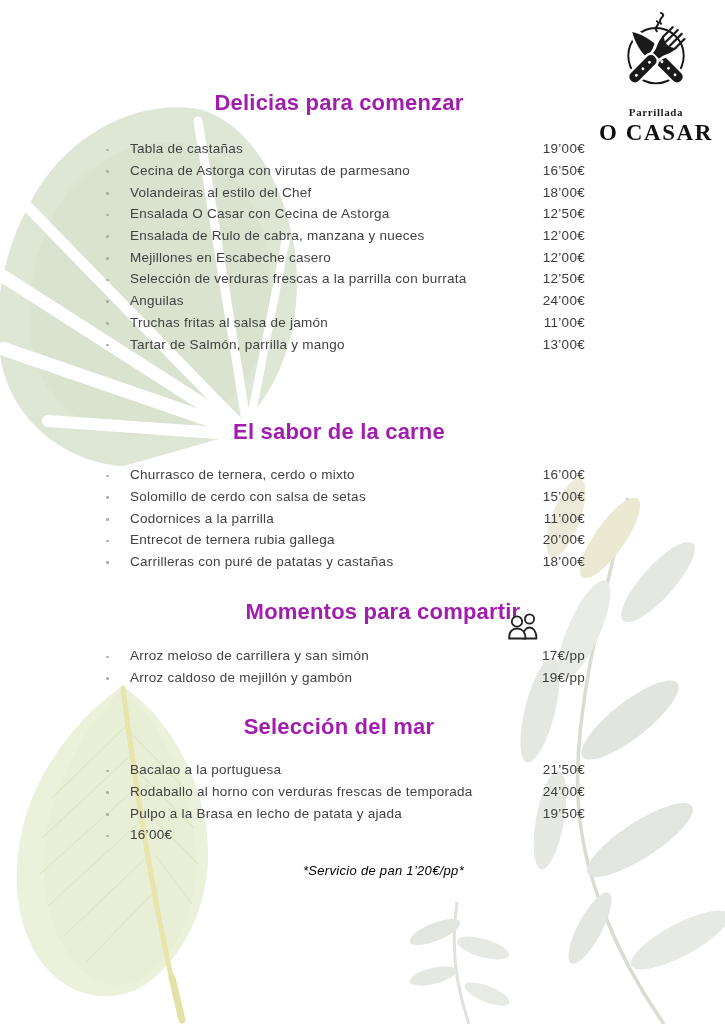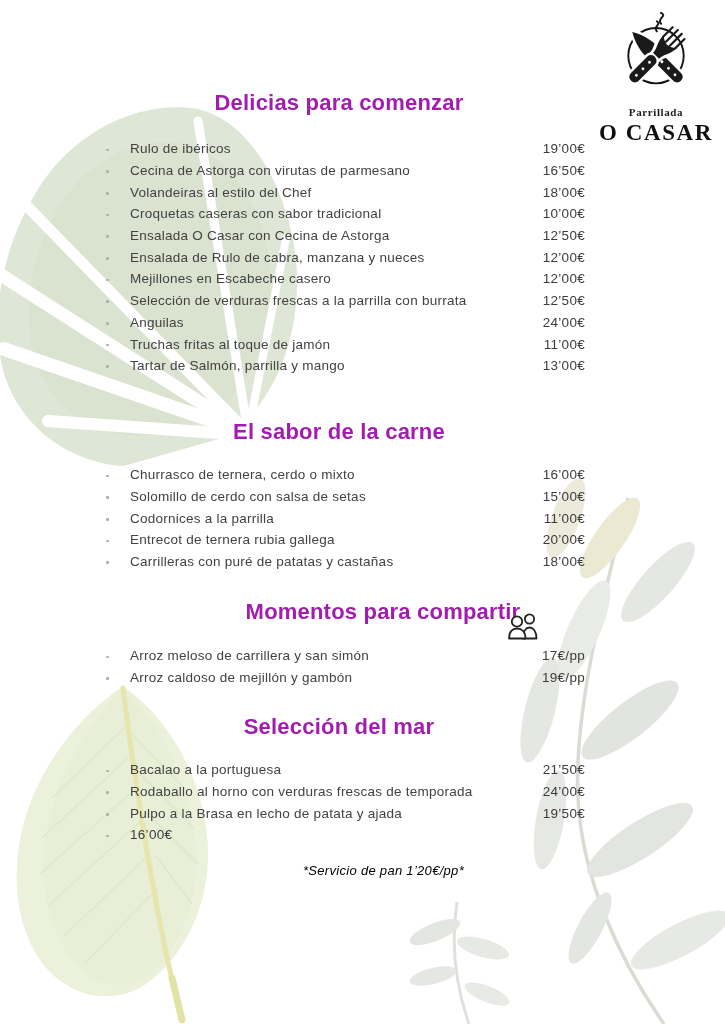--- a/index.html
+++ b/index.html
@@ -158,40 +158,35 @@
       </g>
     </svg>
     <div class="logo-tagline">Parrillada</div>
     <div class="logo-name">O CASAR</div>
   </div>
 
   <h1 class="heading h-starters content">Delicias para comenzar</h1>
   <div class="list list-starters content">
     <div class="row">
         <span class="dot"></span>
-        <span class="nm">Rulo de ibéricos</span>
+        <span class="nm">Tabla de castañas</span>
         <span class="pr">19’00€</span>
       </div>
     <div class="row">
         <span class="dot"></span>
         <span class="nm">Cecina de Astorga con virutas de parmesano</span>
         <span class="pr">16’50€</span>
       </div>
     <div class="row">
         <span class="dot"></span>
         <span class="nm">Volandeiras al estilo del Chef</span>
         <span class="pr">18’00€</span>
       </div>
     <div class="row">
         <span class="dot"></span>
-        <span class="nm">Croquetas caseras con sabor tradicional</span>
-        <span class="pr">10’00€</span>
-      </div>
-    <div class="row">
-        <span class="dot"></span>
         <span class="nm">Ensalada O Casar con Cecina de Astorga</span>
         <span class="pr">12’50€</span>
       </div>
     <div class="row">
         <span class="dot"></span>
         <span class="nm">Ensalada de Rulo de cabra, manzana y nueces</span>
         <span class="pr">12’00€</span>
       </div>
     <div class="row">
         <span class="dot"></span>
@@ -203,21 +198,21 @@
         <span class="nm">Selección de verduras frescas a la parrilla con burrata</span>
         <span class="pr">12’50€</span>
       </div>
     <div class="row">
         <span class="dot"></span>
         <span class="nm">Anguilas</span>
         <span class="pr">24’00€</span>
       </div>
     <div class="row">
         <span class="dot"></span>
-        <span class="nm">Truchas fritas al toque de jamón</span>
+        <span class="nm">Truchas fritas al salsa de jamón</span>
         <span class="pr">11’00€</span>
       </div>
     <div class="row">
         <span class="dot"></span>
         <span class="nm">Tartar de Salmón, parrilla y mango</span>
         <span class="pr">13’00€</span>
       </div>
   </div>
 
   <h1 class="heading h-carne content">El sabor de la carne</h1>

